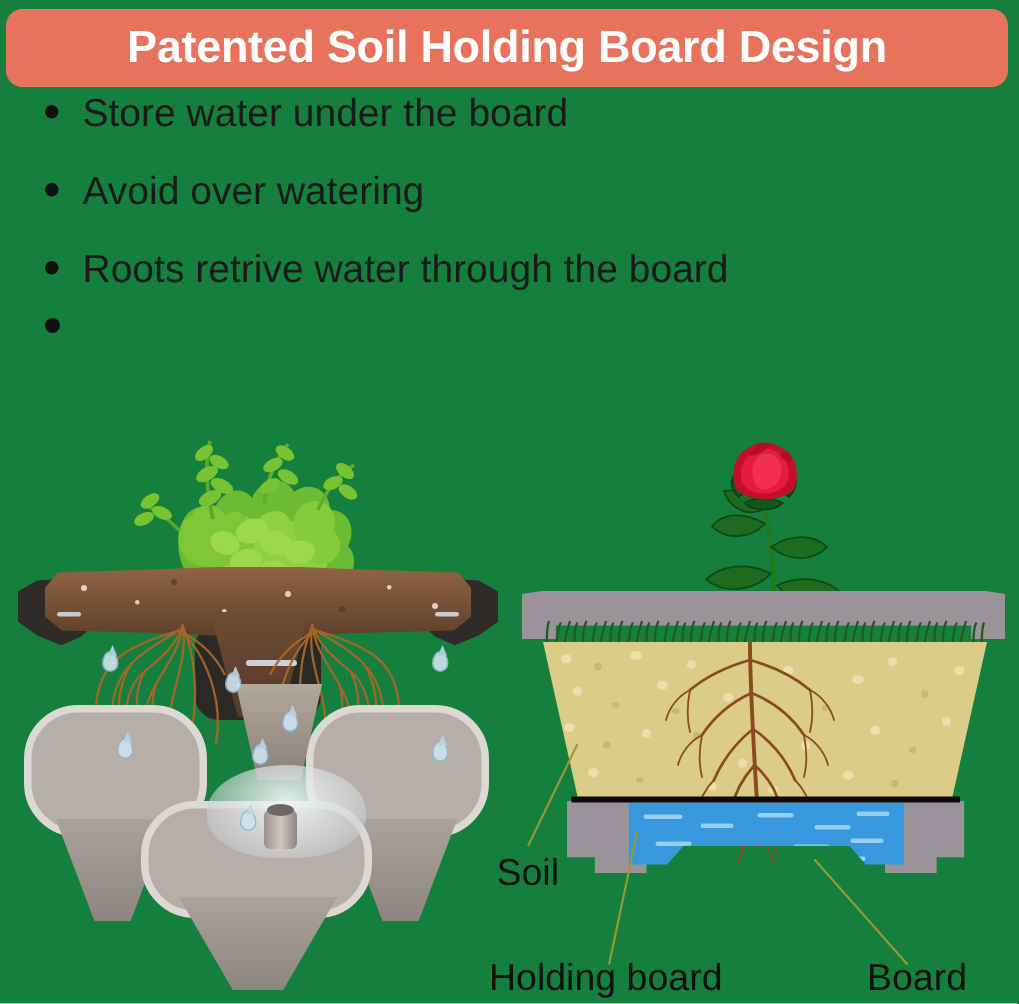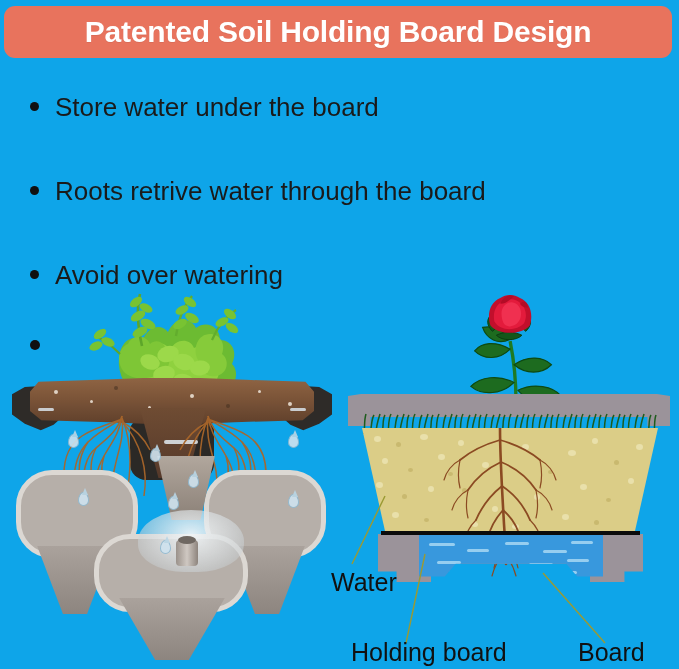--- a/index.html
+++ b/index.html
@@ -1,37 +1,37 @@
 <!DOCTYPE html>
 <html><head>
 <meta charset="utf-8">
 <style>
   html,body{margin:0;padding:0;background:#ffffff;}
   body{
     width:679px;height:669px;overflow:hidden;position:relative;
     font-family:"Liberation Sans","DejaVu Sans",sans-serif;
     -webkit-font-smoothing:antialiased;
   }
-  #root{position:absolute;inset:0;background:#0ea5e9;}
+  #root{position:absolute;inset:0;background:#15803d;}
 
   
   .banner{
     position:absolute;left:4px;top:6px;width:668px;height:52px;
     background:#e8735d;border-radius:11px;
     display:flex;align-items:center;justify-content:center;
     box-sizing:border-box;
   }
   .banner-title{
     color:#ffffff;font-size:30px;font-weight:bold;letter-spacing:-0.2px;
     white-space:nowrap;text-shadow:0 1px 0 rgba(0,0,0,0.06);
   }
 
   
   .bullets{position:absolute;left:0;top:62px;width:679px;}
-  .bullet-row{display:flex;align-items:baseline;height:52px;padding-left:30px;margin-top:32px;}
+  .bullet-row{display:flex;align-items:baseline;height:52px;padding-left:30px;}
   .bullet-dot{
     width:9px;height:9px;border-radius:50%;background:#101010;
     flex:0 0 auto;margin-right:16px;position:relative;top:-5px;
   }
   .bullet-row:nth-child(4) .bullet-dot{width:10px;height:10px;top:-6px;}
   .bullet-text{
     font-size:26px;color:#1a1a1a;white-space:nowrap;line-height:1;
     font-weight:400;
   }
 
@@ -172,25 +172,25 @@
     <div class="banner-title">Patented Soil Holding Board Design</div>
   </div>
 
   <div class="bullets">
     <div class="bullet-row">
       <span class="bullet-dot"></span>
       <span class="bullet-text">Store water under the board</span>
     </div>
     <div class="bullet-row">
       <span class="bullet-dot"></span>
-      <span class="bullet-text">Roots retrive water through the board</span>
+      <span class="bullet-text">Avoid over watering</span>
     </div>
     <div class="bullet-row">
       <span class="bullet-dot"></span>
-      <span class="bullet-text">Avoid over watering</span>
+      <span class="bullet-text">Roots retrive water through the board</span>
     </div>
     <div class="bullet-row">
       <span class="bullet-dot"></span>
     </div>
   </div>
 
   <div class="illus">
 
     <div class="left-photo">
 
@@ -482,17 +482,17 @@
 
     <svg width="679" height="401" style="position:absolute;left:0;top:0;overflow:visible;pointer-events:none;">
       <g stroke="#9a9a33" stroke-width="1.4" fill="none">
         <line x1="385" y1="228" x2="352" y2="296"></line>
         <line x1="425" y1="286" x2="406" y2="375"></line>
         <line x1="543" y1="305" x2="605" y2="375"></line>
       </g>
     </svg>
   </div>
 
-  <div class="callout" style="left:331px;top:570px;">Water</div>
-  <div class="callout" style="left:351px;top:640px;">Holding board</div>
+  <div class="callout" style="left:331px;top:570px;">Soil</div>
+  <div class="callout" style="left:326px;top:640px;">Holding board</div>
   <div class="callout" style="left:578px;top:640px;">Board</div>
 
 </div>
 
 </body></html>

